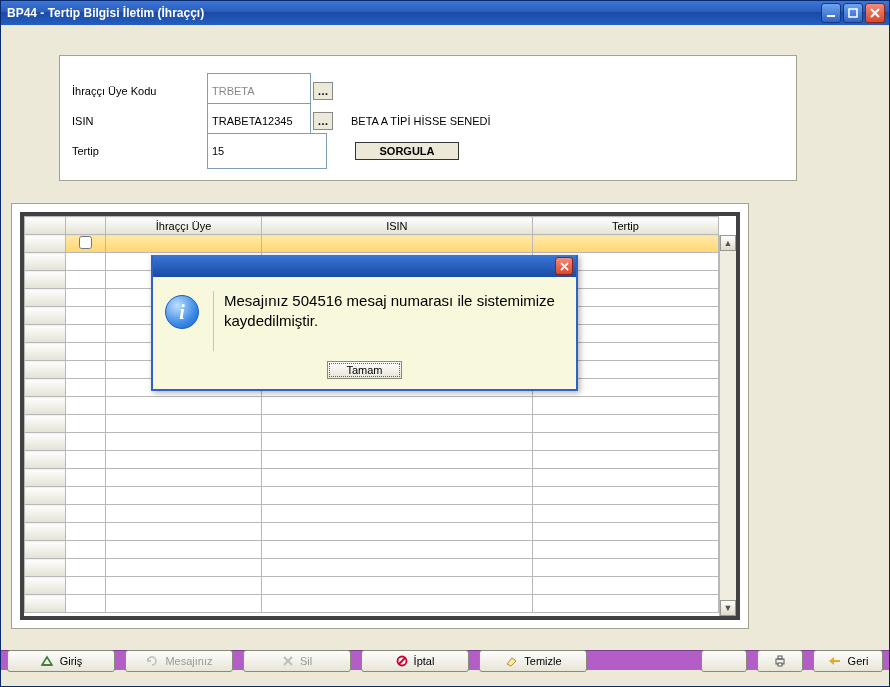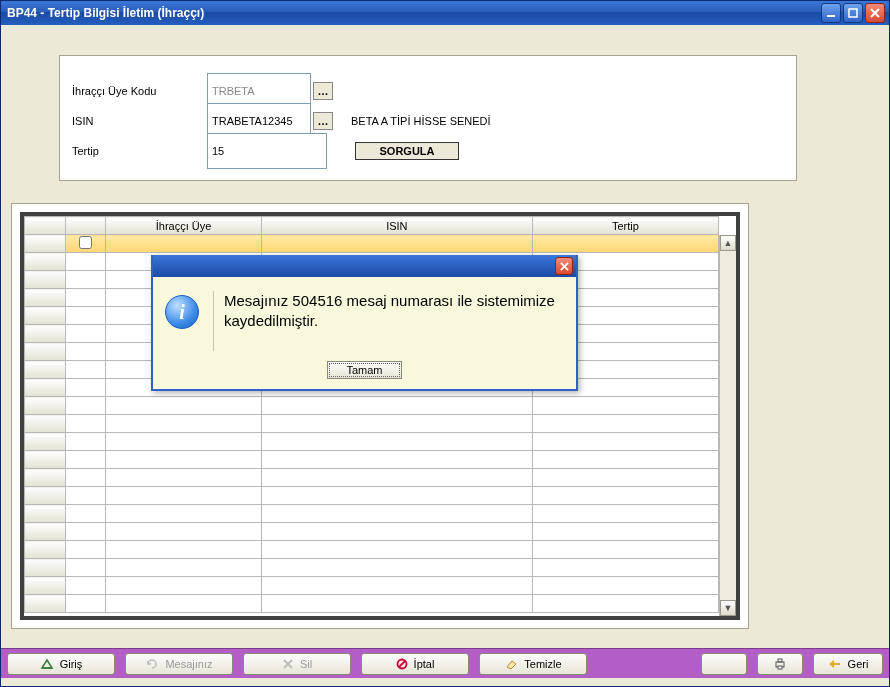--- a/index.html
+++ b/index.html
@@ -134,22 +134,22 @@
     background:linear-gradient(to bottom,#fefefe,#dedacb);
     border:1px solid #9a9a8c;
     height:16px;
     display:flex;align-items:center;justify-content:center;
     font-size:9px;color:#555;
   }
   .vsb .track{flex:1;background:#efece0;}
   
   .toolbar {
     position:absolute;
-    left:0; right:0; bottom:8px;
-    height:30px;
+    left:0; right:0; bottom:16px;
+    height:20px;
     background:#b35ec7;
     border-top:1px solid #7a3c8c;
     display:flex;
     align-items:center;
     padding:0 6px;
     gap:10px;
   }
   .tbtn {
     height:22px;
     background:linear-gradient(to bottom,#fdfdfd,#e8e5d7);

